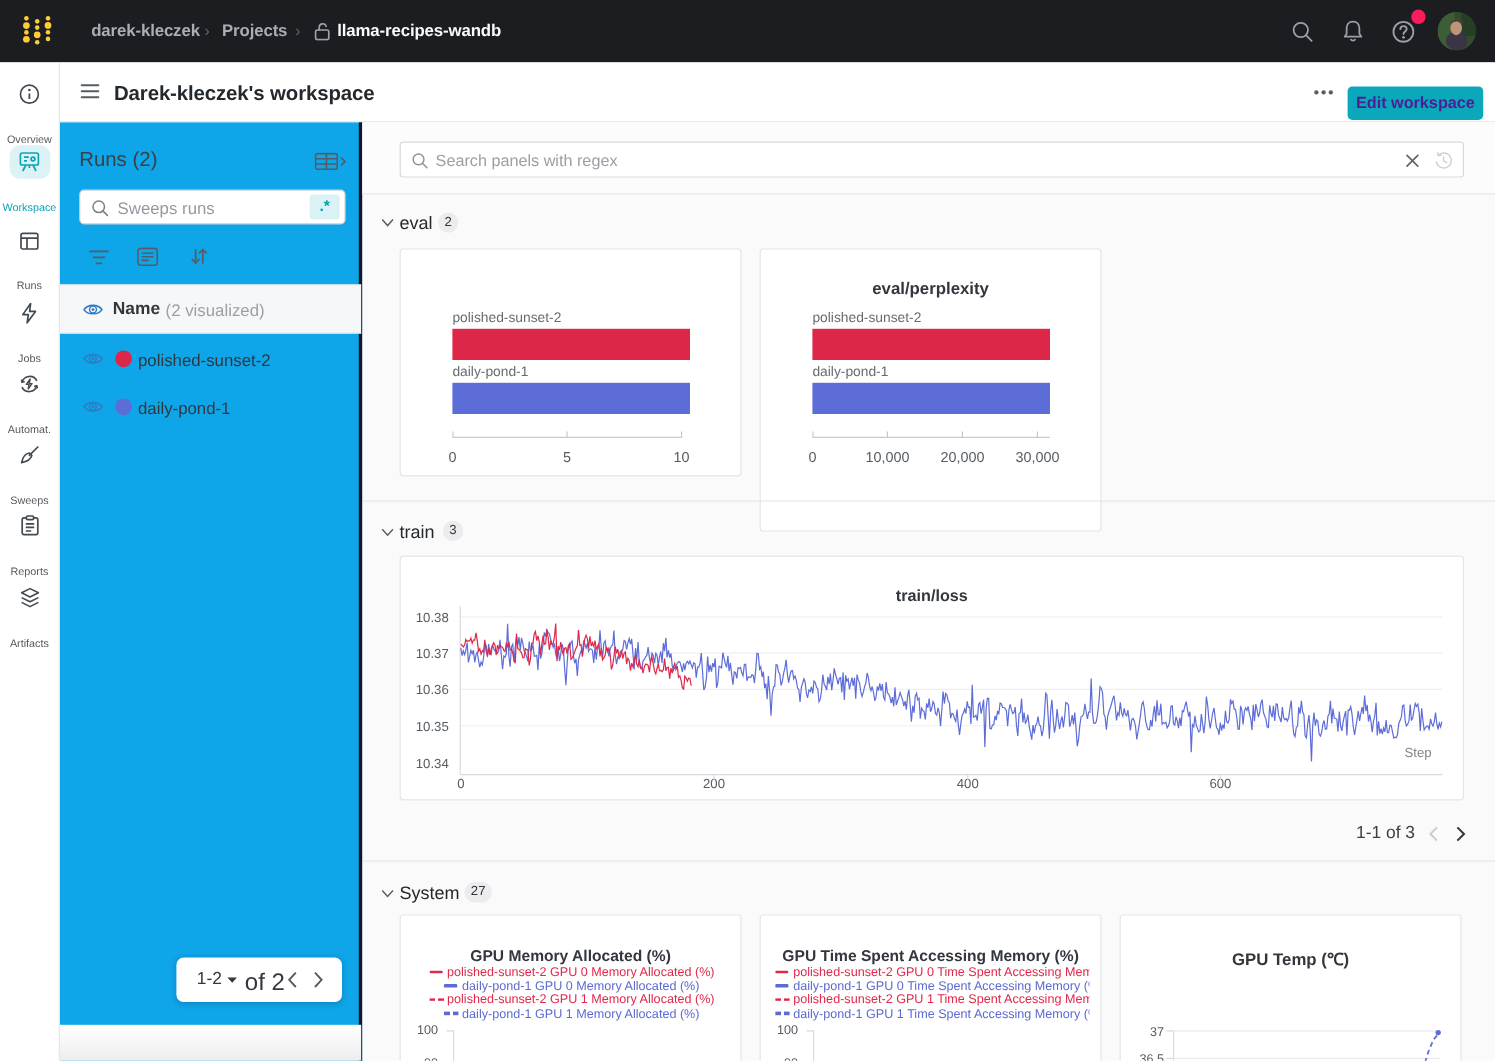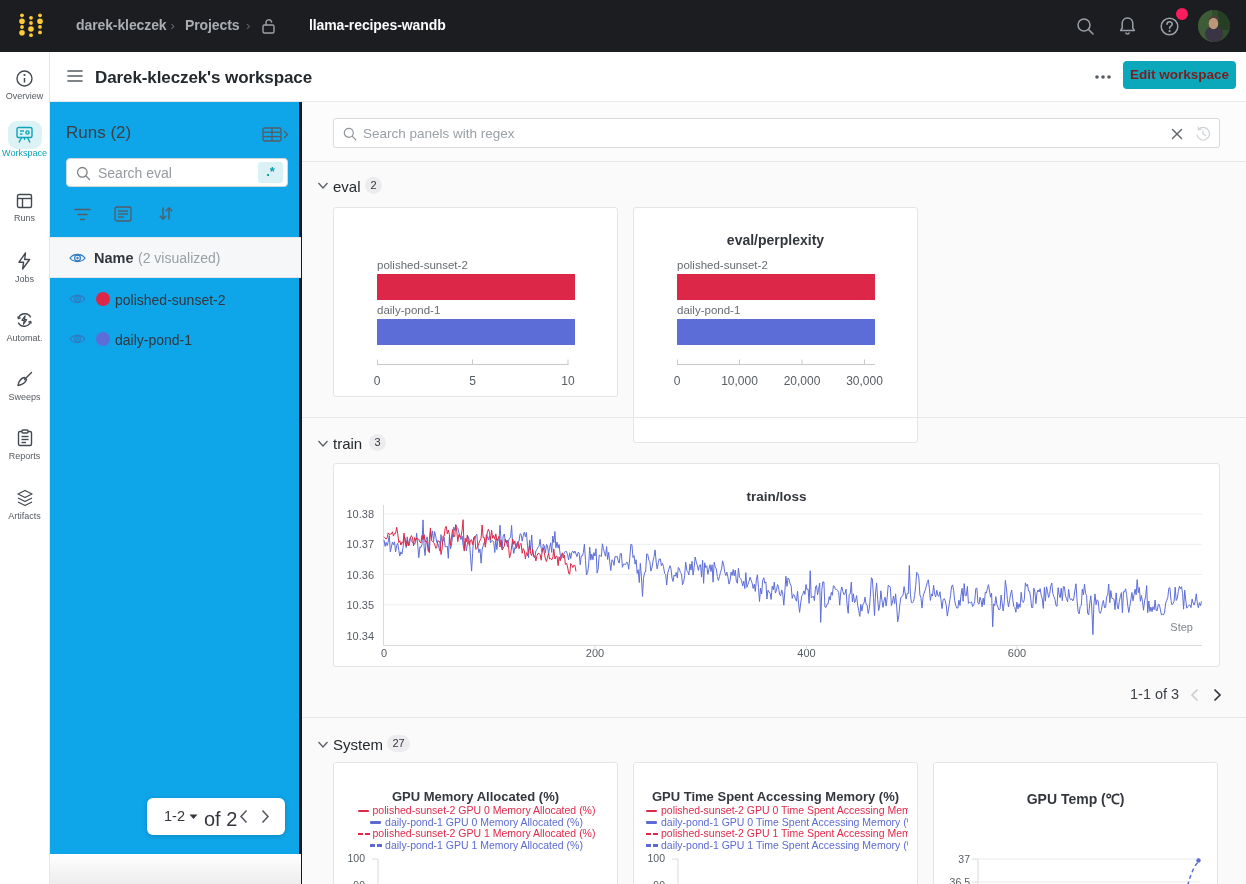--- a/index.html
+++ b/index.html
@@ -4,25 +4,25 @@
 <style>
   * { margin:0; padding:0; box-sizing:border-box; }
   html,body { width:1246px; height:884px; overflow:hidden; }
   body { font-family:"Liberation Sans", sans-serif; background:#fff; }
   #app { position:relative; width:1246px; height:884px; overflow:hidden; }
   .abs { position:absolute; }
   
   #topbar { position:absolute; left:0; top:0; width:1246px; height:52px; background:#1b1d21; }
   .crumb { color:#aaadb2; font-size:14px; font-weight:700; letter-spacing:-0.1px; }
   .crumbsep { color:#63676d; font-size:13px; }
-  .crumbcur { color:#fbfbfc; font-size:14px; font-weight:700; letter-spacing:-0.1px;margin-left:28px; }
+  .crumbcur { color:#fbfbfc; font-size:14px; font-weight:700; letter-spacing:-0.1px; }
   
   #rail { position:absolute; left:0; top:52px; width:50px; height:832px; background:#fff; border-right:1px solid #e4e6e8; }
   .railitem { position:absolute; left:0; width:49px; text-align:center; }
-  .raillabel { font-size:9px; color:#54595f; display:block; margin-top:0; }
+  .raillabel { font-size:9px; color:#54595f; display:block; margin-top:19px; }
   
   #wshead { position:absolute; left:50px; top:52px; width:1196px; height:50px; background:#fff; border-bottom:1px solid #e6e8ea; }
   
   #runspanel { position:absolute; left:50px; top:102px; width:252px; height:782px; background:#0ea5e9; border-right:3px solid #0f172a; }
   
   #main { position:absolute; left:302px; top:102px; width:944px; height:782px; background:#fafafa; }
   .card { position:absolute; background:#fff; border:1px solid #e3e5e7; border-radius:3px; }
   .sechead-label { font-size:15px; color:#24292e; font-weight:400; }
   .badge { position:absolute; background:#ececee; border-radius:9px; color:#33373d; font-size:11px; text-align:center; line-height:17px; height:17px; }
   .bartitle { position:absolute; width:100%; text-align:center; font-size:14px; font-weight:700; color:#33373d; }
@@ -103,21 +103,21 @@
           <line x1="1" y1="7" x2="15" y2="7"></line>
           <line x1="1" y1="12" x2="15" y2="12"></line>
       </g>
     </svg>
     <div class="abs" style="left:45px;top:16px;font-size:17px;font-weight:700;color:#24292e;letter-spacing:-0.1px">Darek-kleczek's workspace</div>
     <svg class="abs" style="left:1044px;top:22px" width="18" height="6" viewBox="0 0 18 6">
       <circle cx="3" cy="3" r="1.8" fill="#565c63"></circle>
         <circle cx="9" cy="3" r="1.8" fill="#565c63"></circle>
         <circle cx="15" cy="3" r="1.8" fill="#565c63"></circle>
     </svg>
-    <div class="abs" style="left:1073px;top:9px;width:113px;height:28px;background:#0ba8bc;border-radius:4px;color:#7f1d1d;font-size:13.5px;font-weight:700;text-align:center;line-height:28px">Edit workspace</div>
+    <div class="abs" style="left:1073px;top:20px;width:113px;height:28px;background:#0ba8bc;border-radius:4px;color:#4c1d95;font-size:13.5px;font-weight:700;text-align:center;line-height:28px">Edit workspace</div>
   </div>
 
   <div id="rail">
 
     <div class="railitem" style="top:18px">
       <svg width="17" height="17" viewBox="0 0 17 17">
         <circle cx="8.5" cy="8.5" r="7.5" fill="none" stroke="#424950" stroke-width="1.4"></circle>
         <circle cx="8.5" cy="5" r="1.1" fill="#424950"></circle>
         <line x1="8.5" y1="8" x2="8.5" y2="12.5" stroke="#424950" stroke-width="1.5"></line>
       </svg>
@@ -215,21 +215,21 @@
           <line x1="1" y1="9.6" x2="19" y2="9.6"></line>
         <line x1="10" y1="1" x2="10" y2="14"></line>
         <path d="M22 4 L25.5 7.5 L22 11"></path>
       </g>
     </svg>
     <div class="abs" style="left:16px;top:56px;width:222px;height:29px;border:1px solid #d2d6da;border-radius:4px;background:#fff">
       <svg class="abs" style="left:9px;top:7px" width="15" height="15" viewBox="0 0 15 15">
         <circle cx="6.3" cy="6.3" r="4.8" fill="none" stroke="#7b8187" stroke-width="1.3"></circle>
         <line x1="9.9" y1="9.9" x2="13.5" y2="13.5" stroke="#7b8187" stroke-width="1.3" stroke-linecap="round"></line>
       </svg>
-      <div class="abs" style="left:31px;top:6px;font-size:14px;color:#949aa0">Search eval</div>
+      <div class="abs" style="left:31px;top:6px;font-size:14px;color:#949aa0">Sweeps runs</div>
       <div class="abs" style="right:4px;top:3px;width:25px;height:21px;background:#daf2f5;border-radius:3px;color:#0a9cae;font-size:13px;font-weight:700;text-align:center;line-height:19px">.*</div>
     </div>
 
     <svg class="abs" style="left:24px;top:106px" width="17" height="13" viewBox="0 0 17 13">
       <g stroke="#565c63" stroke-width="1.4" stroke-linecap="round">
         <line x1="1" y1="1.5" x2="16" y2="1.5"></line>
           <line x1="4" y1="6.5" x2="13" y2="6.5"></line>
           <line x1="6.5" y1="11.5" x2="10.5" y2="11.5"></line>
       </g>
     </svg>

